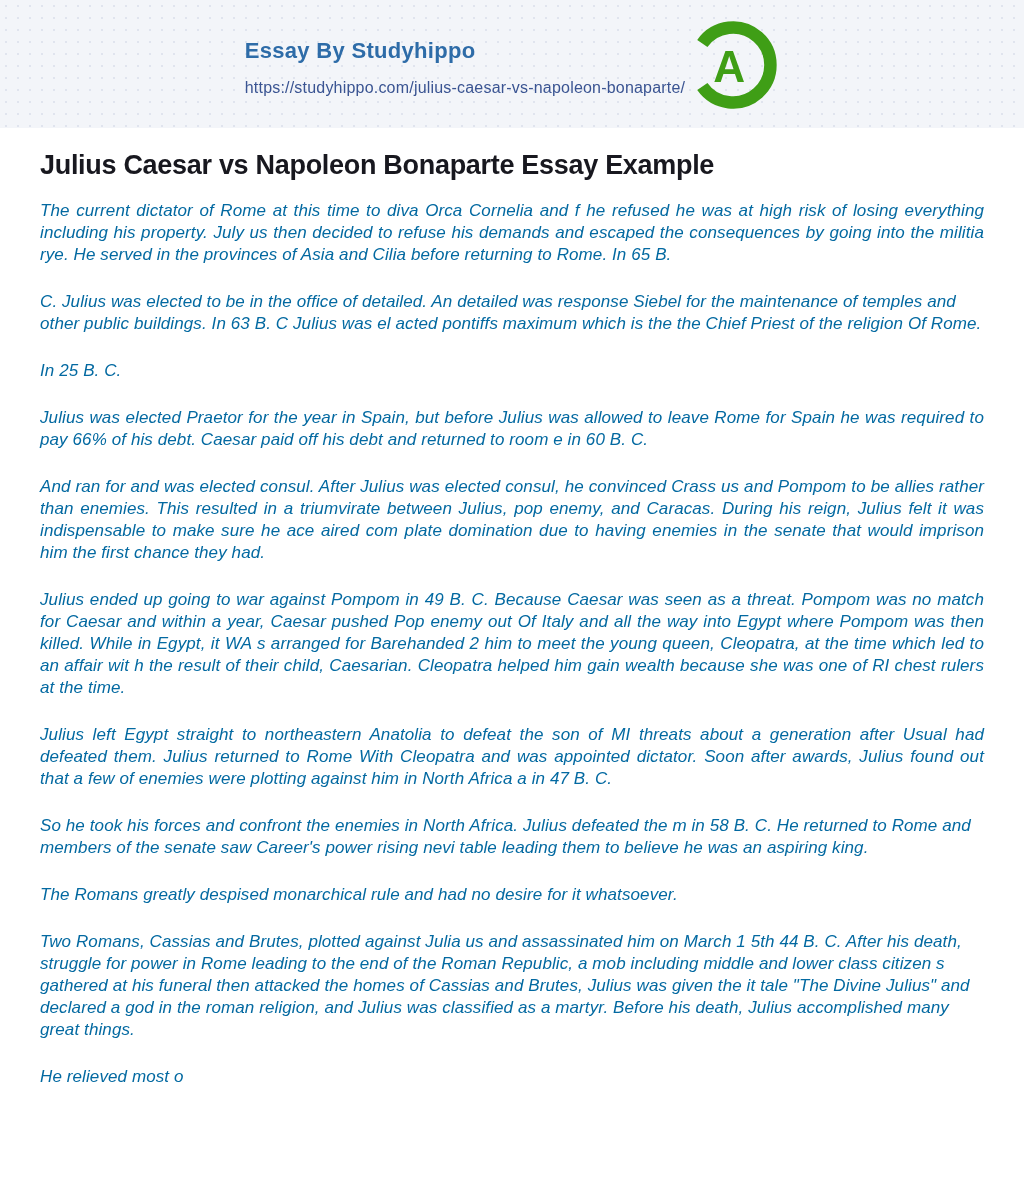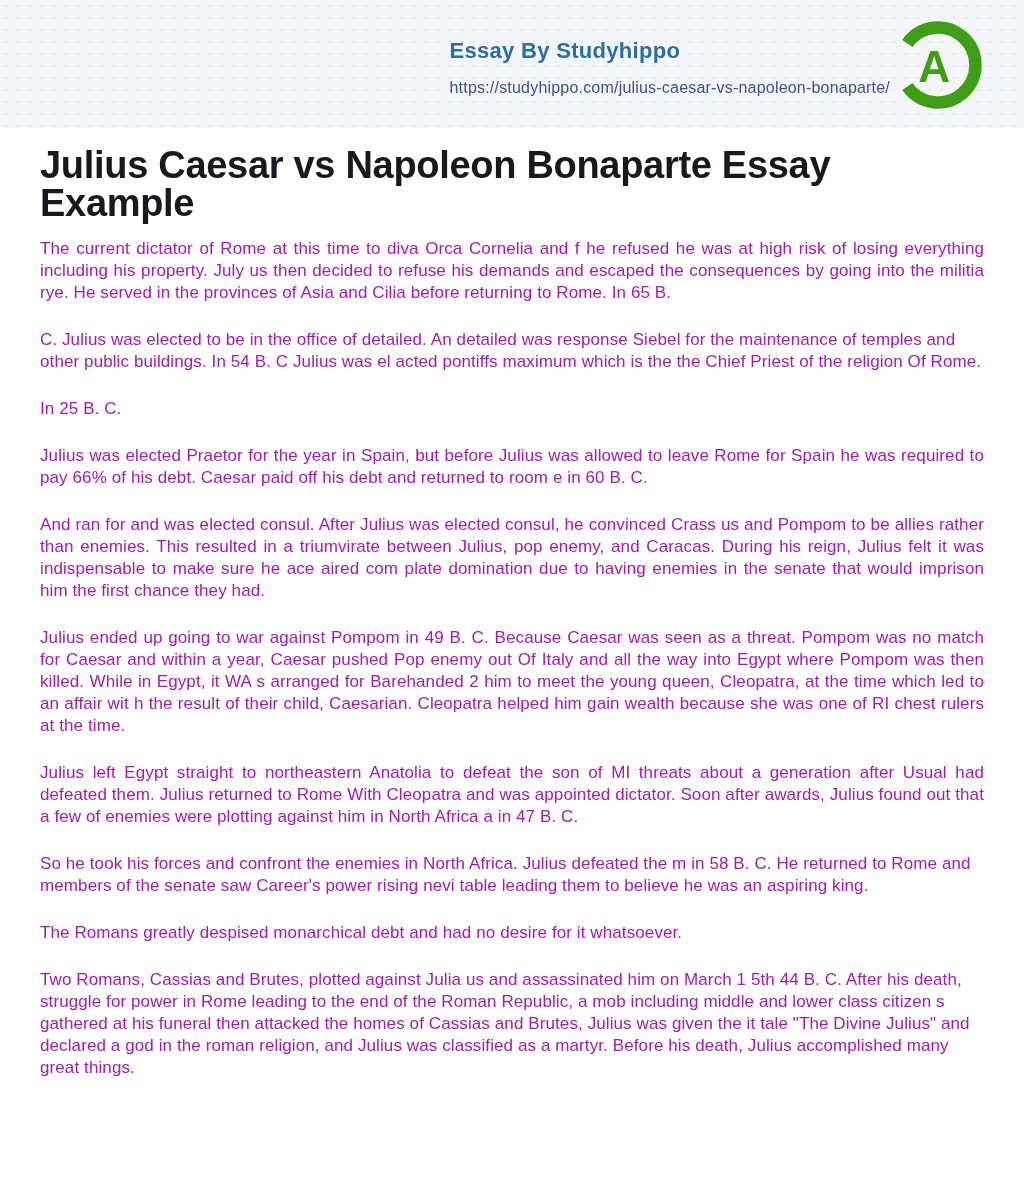--- a/index.html
+++ b/index.html
@@ -17,21 +17,21 @@
   }
   
   .header {
     width: 100%;
     height: 128px;
     background-color: #f3f5f9;
     background-image: radial-gradient(#e0e4ee 1px, rgba(0,0,0,0) 1px);
     background-size: 12px 12px;
     display: flex;
     align-items: center;
-    justify-content: flex-end;
+    justify-content: center;
     padding: 0 38px 0 40px;
   }
   .header-left {
     display: flex;
     flex-direction: column;
     padding-top: 6px;
   }
   .header-title {
     margin: 0 0 15px 0;
     font-size: 22px;
@@ -53,32 +53,33 @@
     flex: 0 0 auto;
     margin-top: 2px;
     cursor: pointer;
   }
   
   .content {
     padding: 0 40px 30px 40px;
   }
   .article-title {
     margin: 18px 0 16px 0;
-    font-size: 38px;
+    font-size: 27px;
     line-height: 38px;
     font-weight: 800;
     letter-spacing: -0.3px;
     color: #18181f;
   }
   .essay-body p {
     margin: 0 0 25px 0;
     font-size: 17px;
     line-height: 22px;
     letter-spacing: 0.1px;
-    color: #a21caf;
+    color: #0369a1;
+    font-style: italic;
   }
   .essay-body p.justify { text-align: justify; }
   .essay-body p.left { text-align: left; }
 </style>
 </head>
 <body>
 
 <div class="page">
 
   <div class="header">
@@ -89,25 +90,26 @@
     <svg class="logo" viewBox="0 0 100 100">
       <path d="M 18.05 27.63 A 39 39 0 1 1 18.05 72.37" fill="none" stroke="#3f9e16" stroke-width="13" stroke-linecap="butt"></path>
       <text x="46" y="52" text-anchor="middle" dominant-baseline="central" font-family="Liberation Sans, sans-serif" font-size="46" font-weight="700" fill="#3f9e16">A</text>
     </svg>
   </div>
 
   <div class="content">
     <h1 class="article-title">Julius Caesar vs Napoleon Bonaparte Essay Example</h1>
     <div class="essay-body" id="essay-body">
         <p class="justify">The current dictator of Rome at this time to diva Orca Cornelia and f he refused he was at high risk of losing everything including his property. July us then decided to refuse his demands and escaped the consequences by going into the militia rye. He served in the provinces of Asia and Cilia before returning to Rome. In 65 B.</p>
-        <p class="left">C. Julius was elected to be in the office of detailed. An detailed was response Siebel for the maintenance of temples and other public buildings. In 54 B. C Julius was el acted pontiffs maximum which is the the Chief Priest of the religion Of Rome.</p>
+        <p class="left">C. Julius was elected to be in the office of detailed. An detailed was response Siebel for the maintenance of temples and other public buildings. In 63 B. C Julius was el acted pontiffs maximum which is the the Chief Priest of the religion Of Rome.</p>
         <p class="left">In 25 B. C.</p>
         <p class="justify">Julius was elected Praetor for the year in Spain, but before Julius was allowed to leave Rome for Spain he was required to pay 66% of his debt. Caesar paid off his debt and returned to room e in 60 B. C.</p>
         <p class="justify">And ran for and was elected consul. After Julius was elected consul, he convinced Crass us and Pompom to be allies rather than enemies. This resulted in a triumvirate between Julius, pop enemy, and Caracas. During his reign, Julius felt it was indispensable to make sure he ace aired com plate domination due to having enemies in the senate that would imprison him the first chance they had.</p>
         <p class="justify">Julius ended up going to war against Pompom in 49 B. C. Because Caesar was seen as a threat. Pompom was no match for Caesar and within a year, Caesar pushed Pop enemy out Of Italy and all the way into Egypt where Pompom was then killed. While in Egypt, it WA s arranged for Barehanded 2 him to meet the young queen, Cleopatra, at the time which led to an affair wit h the result of their child, Caesarian. Cleopatra helped him gain wealth because she was one of RI chest rulers at the time.</p>
         <p class="justify">Julius left Egypt straight to northeastern Anatolia to defeat the son of MI threats about a generation after Usual had defeated them. Julius returned to Rome With Cleopatra and was appointed dictator. Soon after awards, Julius found out that a few of enemies were plotting against him in North Africa a in 47 B. C.</p>
         <p class="left">So he took his forces and confront the enemies in North Africa. Julius defeated the m in 58 B. C. He returned to Rome and members of the senate saw Career's power rising nevi table leading them to believe he was an aspiring king.</p>
-        <p class="left">The Romans greatly despised monarchical debt and had no desire for it whatsoever.</p>
+        <p class="left">The Romans greatly despised monarchical rule and had no desire for it whatsoever.</p>
         <p class="left">Two Romans, Cassias and Brutes, plotted against Julia us and assassinated him on March 1 5th 44 B. C. After his death, struggle for power in Rome leading to the end of the Roman Republic, a mob including middle and lower class citizen s gathered at his funeral then attacked the homes of Cassias and Brutes, Julius was given the it tale "The Divine Julius" and declared a god in the roman religion, and Julius was classified as a martyr. Before his death, Julius accomplished many great things.</p>
+        <p class="left">He relieved most o</p>
       </div>
   </div>
 
 </div>
 
 </body></html>

